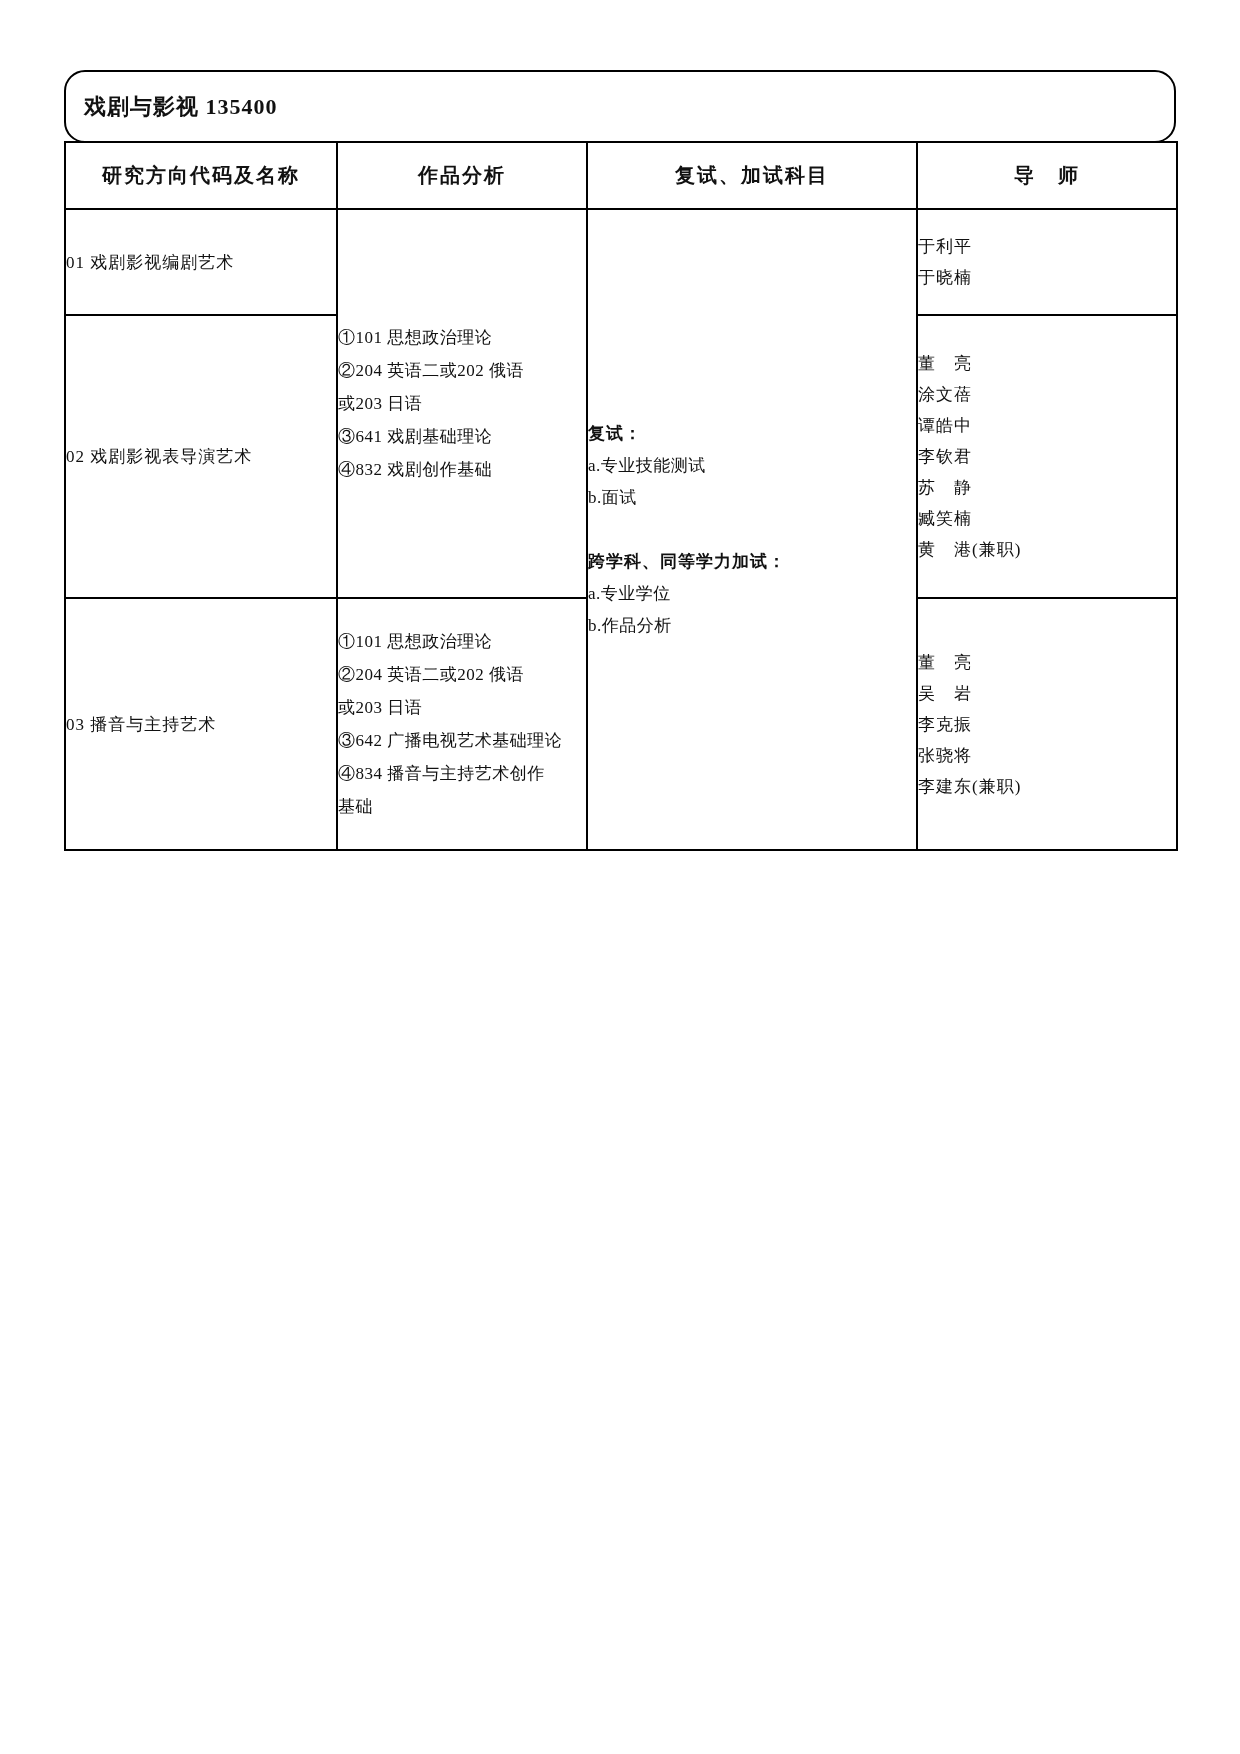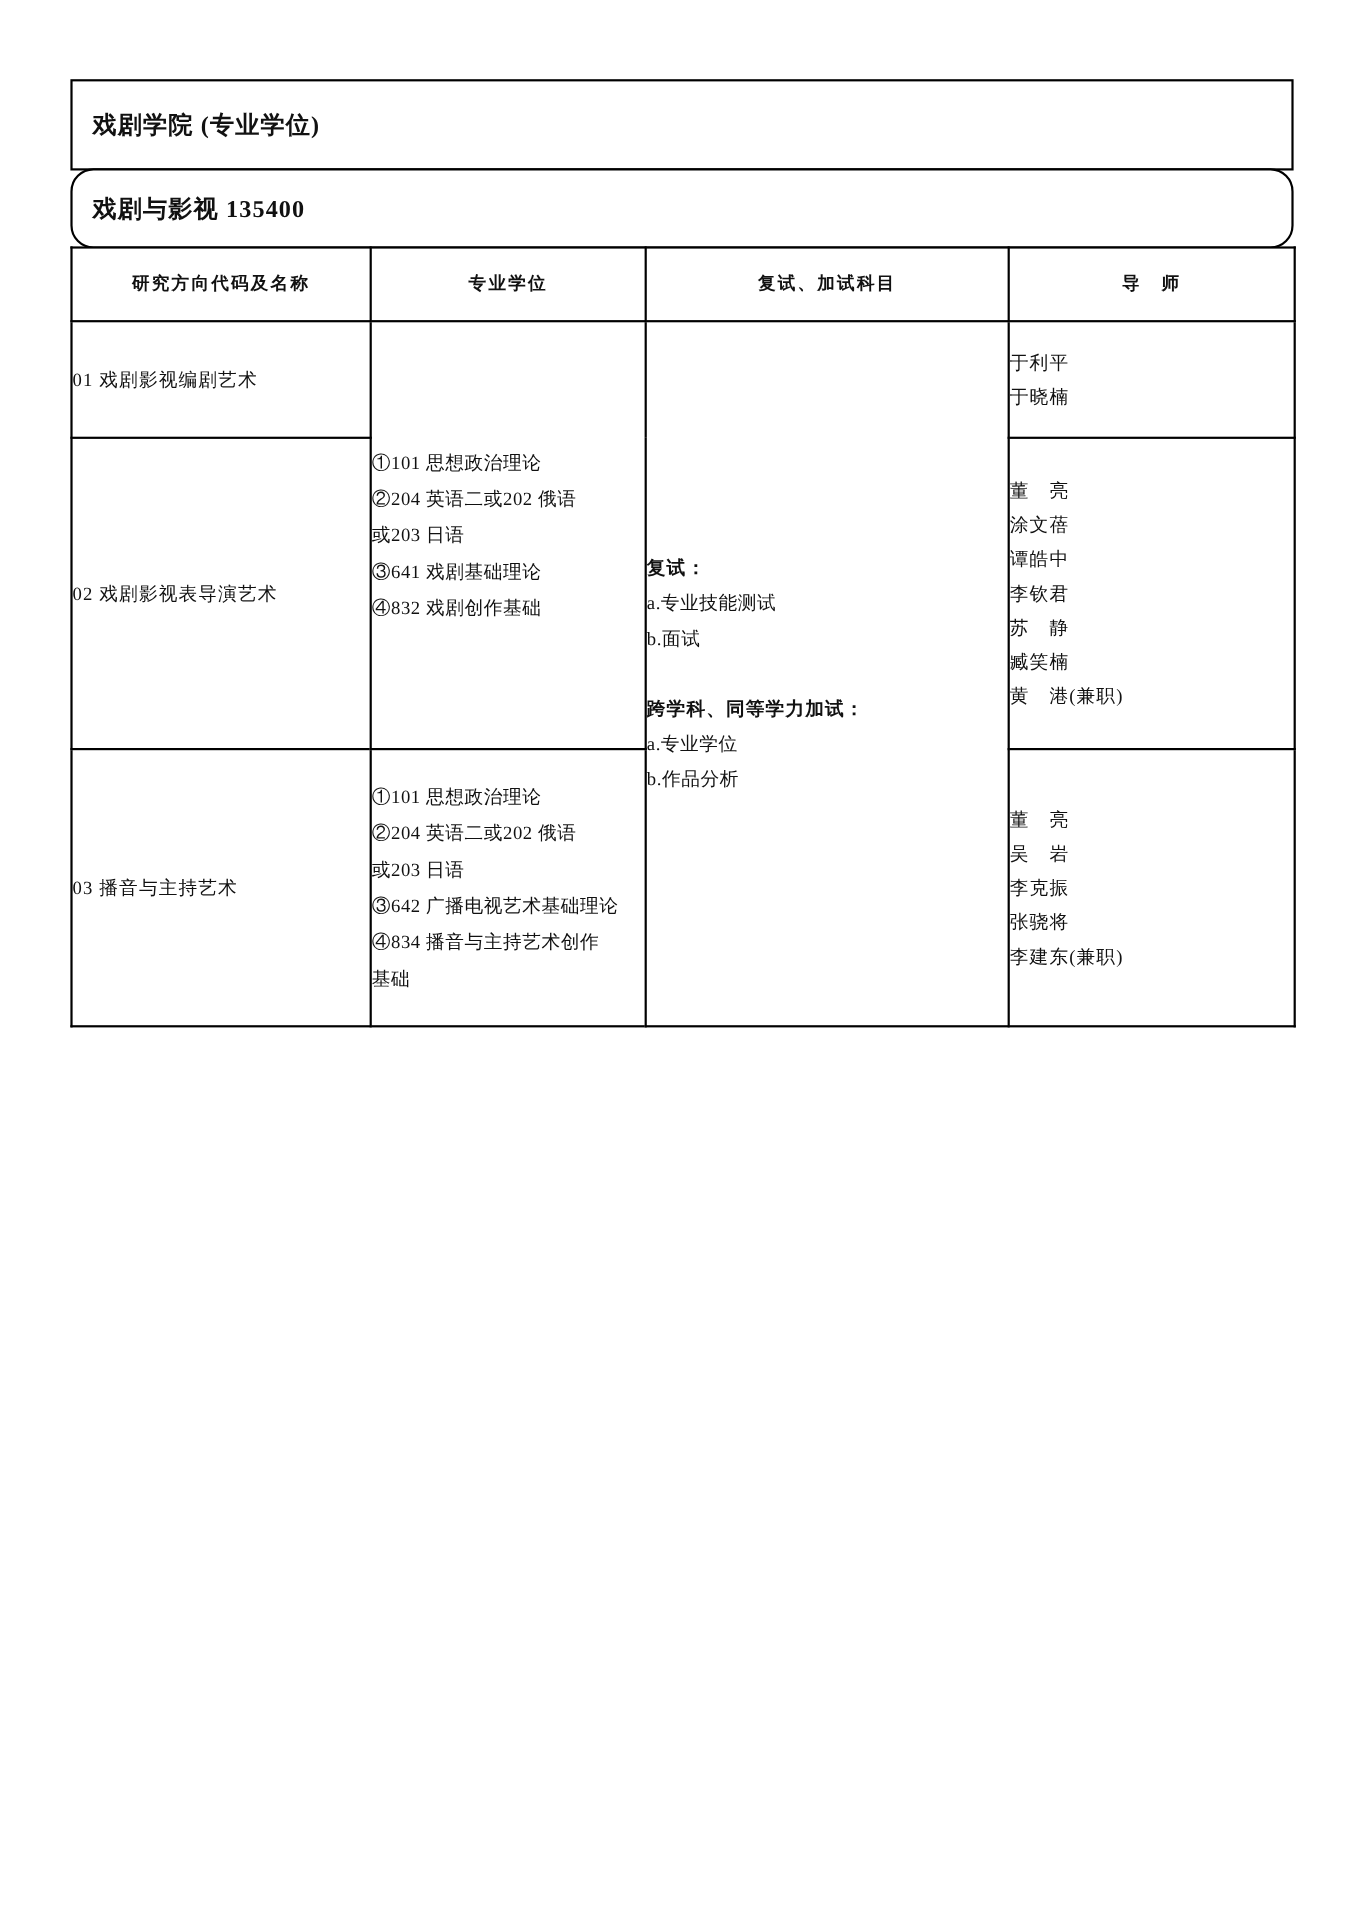--- a/index.html
+++ b/index.html
@@ -16,59 +16,56 @@
   .title-box.second{margin-top:-2px;height:73px;border-radius:21px;}
   .title-text{font-weight:bold;font-size:22px;letter-spacing:1px;}
   table.catalog{
     border-collapse:collapse;table-layout:fixed;width:1112px;margin-top:-2px;
   }
   table.catalog th, table.catalog td{
     border:2px solid #000;box-sizing:border-box;
     font-size:17px;vertical-align:middle;padding:0;background:#fff;
   }
   table.catalog th{
-    font-weight:bold;font-size:16px;height:67px;text-align:center;letter-spacing:2px;
+    font-weight:bold;font-size:20px;height:67px;text-align:center;letter-spacing:2px;
   }
   col.c1{width:272px;} col.c2{width:250px;} col.c3{width:330px;} col.c4{width:260px;}
   tr.r1{height:106px;} tr.r2{height:283px;} tr.r3{height:252px;}
   td.direction-cell{padding-left:14px;letter-spacing:1px;}
   td.subjects-cell{padding-left:10px;padding-right:6px;}
   .subject-line{line-height:33px;letter-spacing:0.5px;}
   td.retest-cell{vertical-align:top;padding-left:12px;padding-right:8px;padding-top:250px;}
   .retest-line{line-height:32px;letter-spacing:0.5px;}
   .retest-heading{font-weight:bold;letter-spacing:1px;}
   .retest-gap{height:32px;}
   td.advisor-cell{padding-left:14px;border-radius:12px;}
   .advisor-name{line-height:31px;letter-spacing:1px;}
 </style>
 </head>
 <body>
 
 <div class="page">
   <div class="content">
 
-    <div class="title-box">
-      <span class="title-text">戏剧学院 (专业学位)</span>
-    </div>
 
     <div class="title-box second">
       <span class="title-text">戏剧与影视 135400</span>
     </div>
 
     <table class="catalog">
       <colgroup>
         <col class="c1">
           <col class="c2">
           <col class="c3">
           <col class="c4">
       </colgroup>
       <tbody>
           <tr>
         <th>研究方向代码及名称</th>
-        <th>专业学位</th>
+        <th>作品分析</th>
         <th>复试、加试科目</th>
         <th>导　师</th>
       </tr>
 
       <tr class="r1">
         <td class="direction-cell">01 戏剧影视编剧艺术</td>
         <td class="subjects-cell" rowspan="2">
           <div class="subject-line">①101 思想政治理论</div>
           <div class="subject-line">②204 英语二或202 俄语</div>
           <div class="subject-line">或203 日语</div>

